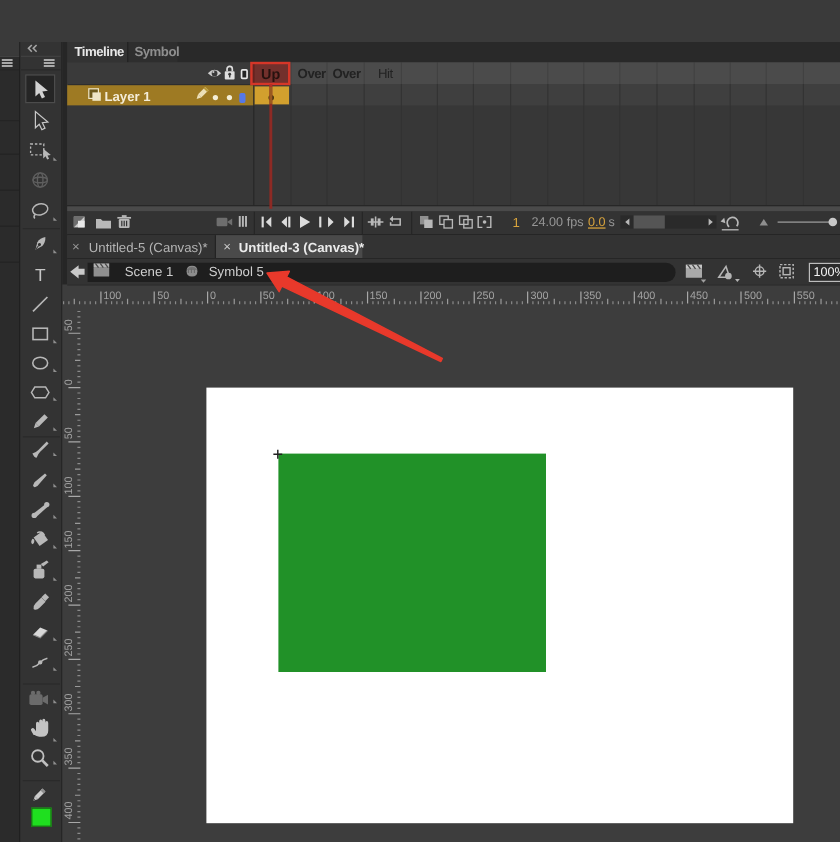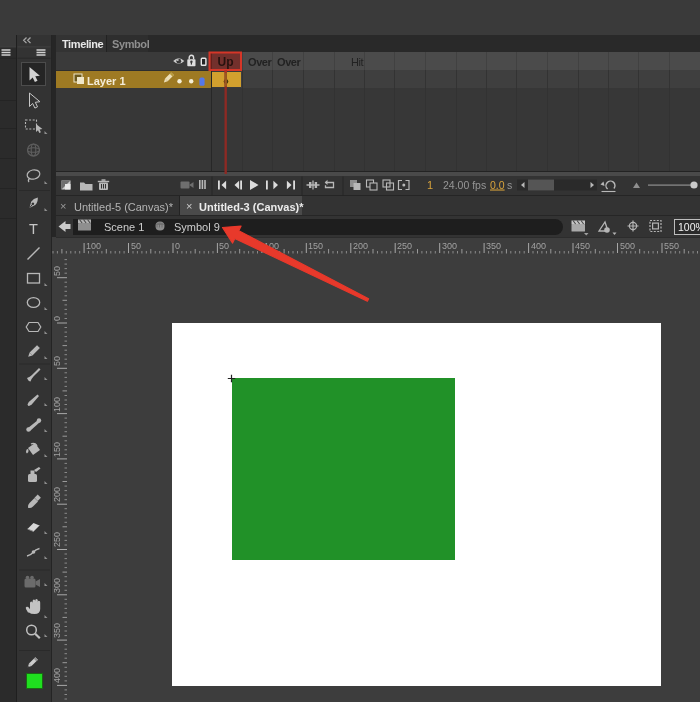--- a/index.html
+++ b/index.html
@@ -16,21 +16,21 @@
 <div class="a" style="left:56px;top:35px;width:644px;height:17px;background:#292929;"></div>
 <div class="a" style="left:56px;top:35px;width:50px;height:17px;background:#333333;"></div>
 <div class="a" style="left:106px;top:35px;width:1px;height:17px;background:#222222;"></div>
 <div class="a" style="left:107px;top:35px;width:41px;height:17px;background:#2e2e2e;"></div>
 <div class="a" style="left:62px;top:38px;font-size:11px;color:#e8e8e8;font-weight:bold;white-space:nowrap;letter-spacing:-0.4px;">Timeline</div>
 <div class="a" style="left:112px;top:38px;font-size:11px;color:#8f8f8f;font-weight:bold;white-space:nowrap;letter-spacing:-0.4px;">Symbol</div>
 <div class="a" style="left:56px;top:52px;width:644px;height:18px;background:#3a3a3a;"></div>
 <div class="a" style="left:212px;top:52px;width:488px;height:18px;background:#4b4b4b;"></div>
 <div class="a" style="left:248px;top:56px;font-size:11px;color:#222222;font-weight:bold;white-space:nowrap;letter-spacing:-0.4px;text-align:right;">Over</div>
 <div class="a" style="left:277px;top:56px;font-size:11px;color:#222222;font-weight:bold;white-space:nowrap;letter-spacing:-0.4px;">Over</div>
-<div class="a" style="left:315px;top:56px;font-size:11px;color:#222222;font-weight:normal;white-space:nowrap;letter-spacing:-0.4px;margin-left:36px;">Hit</div>
+<div class="a" style="left:315px;top:56px;font-size:11px;color:#222222;font-weight:normal;white-space:nowrap;letter-spacing:-0.4px;">Hit</div>
 <div class="a" style="left:242px;top:52px;width:1px;height:18px;background:rgba(0,0,0,0.13);"></div>
 <div class="a" style="left:272px;top:52px;width:1px;height:18px;background:rgba(0,0,0,0.13);"></div>
 <div class="a" style="left:303px;top:52px;width:1px;height:18px;background:rgba(0,0,0,0.13);"></div>
 <div class="a" style="left:334px;top:52px;width:1px;height:18px;background:rgba(0,0,0,0.13);"></div>
 <div class="a" style="left:364px;top:52px;width:1px;height:18px;background:rgba(0,0,0,0.13);"></div>
 <div class="a" style="left:394px;top:52px;width:1px;height:18px;background:rgba(0,0,0,0.13);"></div>
 <div class="a" style="left:425px;top:52px;width:1px;height:18px;background:rgba(0,0,0,0.13);"></div>
 <div class="a" style="left:456px;top:52px;width:1px;height:18px;background:rgba(0,0,0,0.13);"></div>
 <div class="a" style="left:486px;top:52px;width:1px;height:18px;background:rgba(0,0,0,0.13);"></div>
 <div class="a" style="left:516px;top:52px;width:1px;height:18px;background:rgba(0,0,0,0.13);"></div>
@@ -83,21 +83,21 @@
 <div class="a" style="left:179px;top:196px;width:1px;height:19px;background:#232323;"></div>
 <div class="a" style="left:180px;top:196px;width:122px;height:19px;background:#4a4a4a;"></div>
 <div class="a" style="left:60px;top:200px;font-size:11px;color:#9a9a9a;font-weight:normal;white-space:nowrap;">×</div>
 <div class="a" style="left:74px;top:201px;font-size:11px;color:#b4b4b4;font-weight:normal;white-space:nowrap;">Untitled-5 (Canvas)*</div>
 <div class="a" style="left:186px;top:200px;font-size:11px;color:#cccccc;font-weight:normal;white-space:nowrap;">×</div>
 <div class="a" style="left:199px;top:201px;font-size:11px;color:#ececec;font-weight:bold;white-space:nowrap;">Untitled-3 (Canvas)*</div>
 <div class="a" style="left:56px;top:215px;width:644px;height:1px;background:#262626;"></div>
 <div class="a" style="left:56px;top:216px;width:644px;height:21px;background:#333333;"></div>
 <div class="a" style="left:73px;top:219px;width:490px;height:16px;background:#1e1e1e;border-radius:0 8px 8px 0;"></div>
 <div class="a" style="left:104px;top:221px;font-size:11px;color:#cfcfcf;font-weight:normal;white-space:nowrap;">Scene 1</div>
-<div class="a" style="left:174px;top:221px;font-size:11px;color:#cfcfcf;font-weight:normal;white-space:nowrap;">Symbol 9</div>
+<div class="a" style="left:174px;top:221px;font-size:11px;color:#cfcfcf;font-weight:normal;white-space:nowrap;">Symbol 5</div>
 <div class="a" style="left:674px;top:219px;font-size:10.5px;color:#f2f2f2;font-weight:normal;white-space:nowrap;"><span style="display:inline-block;border:1px solid #bdbdbd;background:#2b2b2b;padding:0.5px 2px 1.5px 3px;">100%</span></div>
 <div class="a" style="left:56px;top:237px;width:644px;height:1px;background:#2c2c2c;"></div>
 <div class="a" style="left:172px;top:323px;width:489px;height:363px;background:#ffffff;"></div>
 <div class="a" style="left:232px;top:378px;width:223px;height:182px;background:#219128;"></div>
 <div class="a" style="left:25.5px;top:672.5px;width:17px;height:16.5px;background:#1fdf1f;border:1px solid #1a6a14;"></div>
 <svg class="a" style="left:0;top:0;" width="700" height="702" fill="none">
     <g>
       <path d="M173.2 61 Q178.7 55.3 184.3 61 Q178.7 66.7 173.2 61 Z" fill="#cdcdcd"></path>
       <circle cx="178.8" cy="61.2" r="2.4" fill="#3a3a3a"></circle>
       <circle cx="177.8" cy="60" r="0.9" fill="#cdcdcd"></circle>

